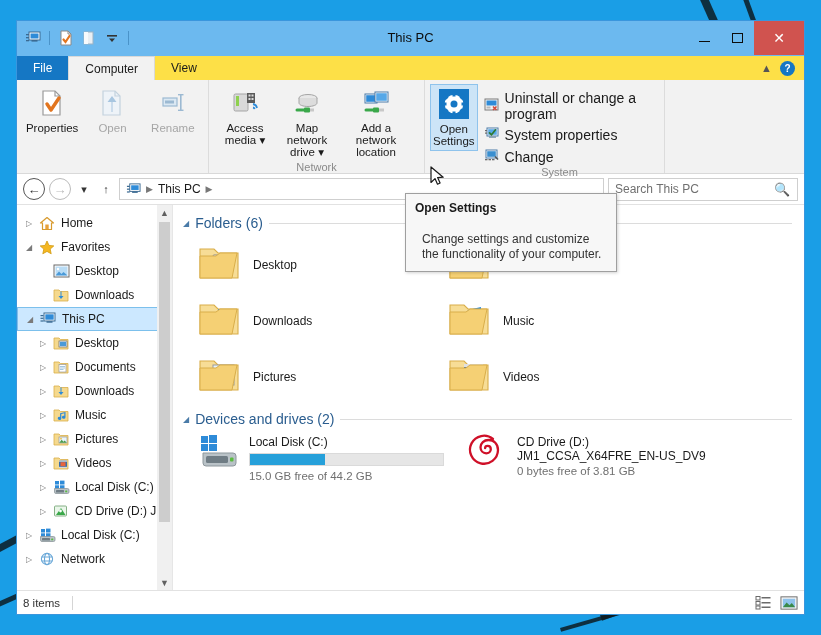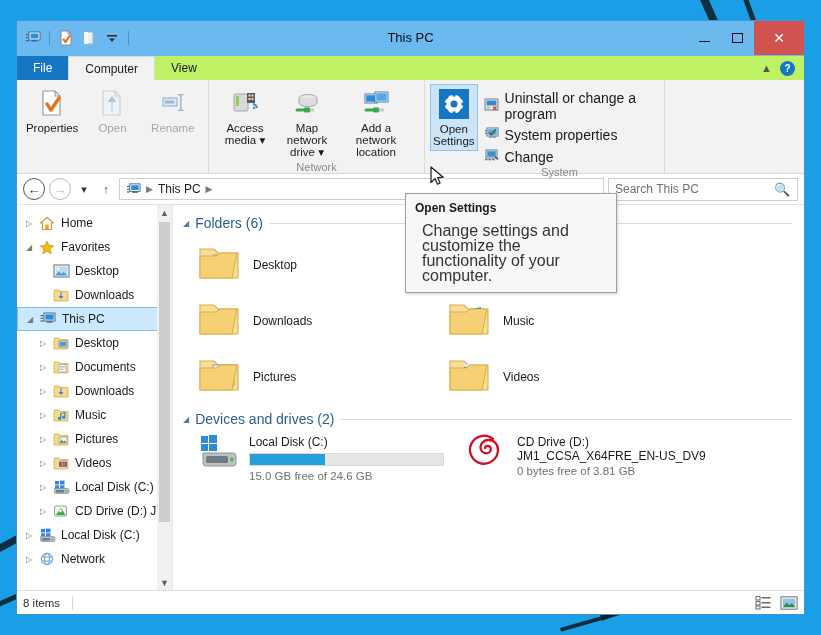--- a/index.html
+++ b/index.html
@@ -81,21 +81,21 @@
     color: #0c0c0c;
   }
   .wbtn.close { background: #d0534f; width: 50px; color: #fff; }
   .wbtn .min { width: 11px; height: 1px; background: #0c0c0c; margin-top: 7px; }
   .wbtn .max { width: 11px; height: 10px; border: 1px solid #0c0c0c; box-sizing: border-box; }
   .wbtn .xg { font-size: 14px; line-height: 1; }
 
   
   .tabstrip {
     height: 24px;
-    background: #bef264;
+    background: #fde047;
     display: flex;
     align-items: stretch;
     position: relative;
     flex: 0 0 auto;
   }
   .tab {
     padding: 0 16px;
     font-size: 12px;
     color: #1a1a1a;
     display: flex; align-items: center;
@@ -184,21 +184,21 @@
     left: 388px; top: 172px;
     width: 212px;
     background: #f7f7f7;
     border: 1px solid #9f9f9f;
     box-sizing: border-box;
     padding: 7px 9px 9px 9px;
     z-index: 50;
     box-shadow: 1px 1px 3px rgba(0,0,0,.18);
   }
   .tt-title { font-size: 12px; font-weight: bold; color: #1a1a1a; }
-  .tt-body { font-size: 16px; color: #333; margin-top: 8px; padding-left: 7px; line-height: 15px; }
+  .tt-body { font-size: 12px; color: #333; margin-top: 17px; padding-left: 7px; line-height: 15px; }
 
   
   .addrbar {
     height: 30px;
     display: flex;
     align-items: center;
     background: #fff;
     padding: 0 6px;
     gap: 4px;
     flex: 0 0 auto;
@@ -909,21 +909,21 @@
               <path d="M6 20h30a3 3 0 0 1 3 3v7a3 3 0 0 1-3 3H9a3 3 0 0 1-3-3z" fill="#b9c2c7" stroke="#8d979c" stroke-width="1"></path>
               <rect x="9" y="23" width="22" height="7" rx="1.5" fill="#6f7c84"></rect>
               <rect x="33" y="24.5" width="3.5" height="4" rx="1" fill="#5aba3f"></rect>
             </svg>
           </div>
           <div class="drive-info">
             <div class="drive-name">Local Disk (C:)</div>
             <div class="bar">
               <div class="bar-fill" id="bar0" style="width: 39%; background: rgb(38, 160, 218);"></div>
             </div>
-            <div class="drive-sub">15.0 GB free of 24.6 GB</div>
+            <div class="drive-sub">15.0 GB free of 44.2 GB</div>
           </div>
         </div>
 
         <div class="drive">
           <div>
             <svg width="40" height="38" viewBox="0 0 40 38">
               <path d="M26 6a14 14 0 1 0 5 11c0-6-4-10-9.5-10-4.5 0-8 3.2-8 7.3 0 3.4 2.5 6 5.7 6 2.6 0 4.6-1.8 4.6-4.1 0-1.9-1.4-3.3-3.2-3.3-1.4 0-2.5 1-2.5 2.3" fill="none" stroke="#cf1028" stroke-width="2.3" stroke-linecap="round"></path>
             </svg>
           </div>
           <div class="drive-info">

